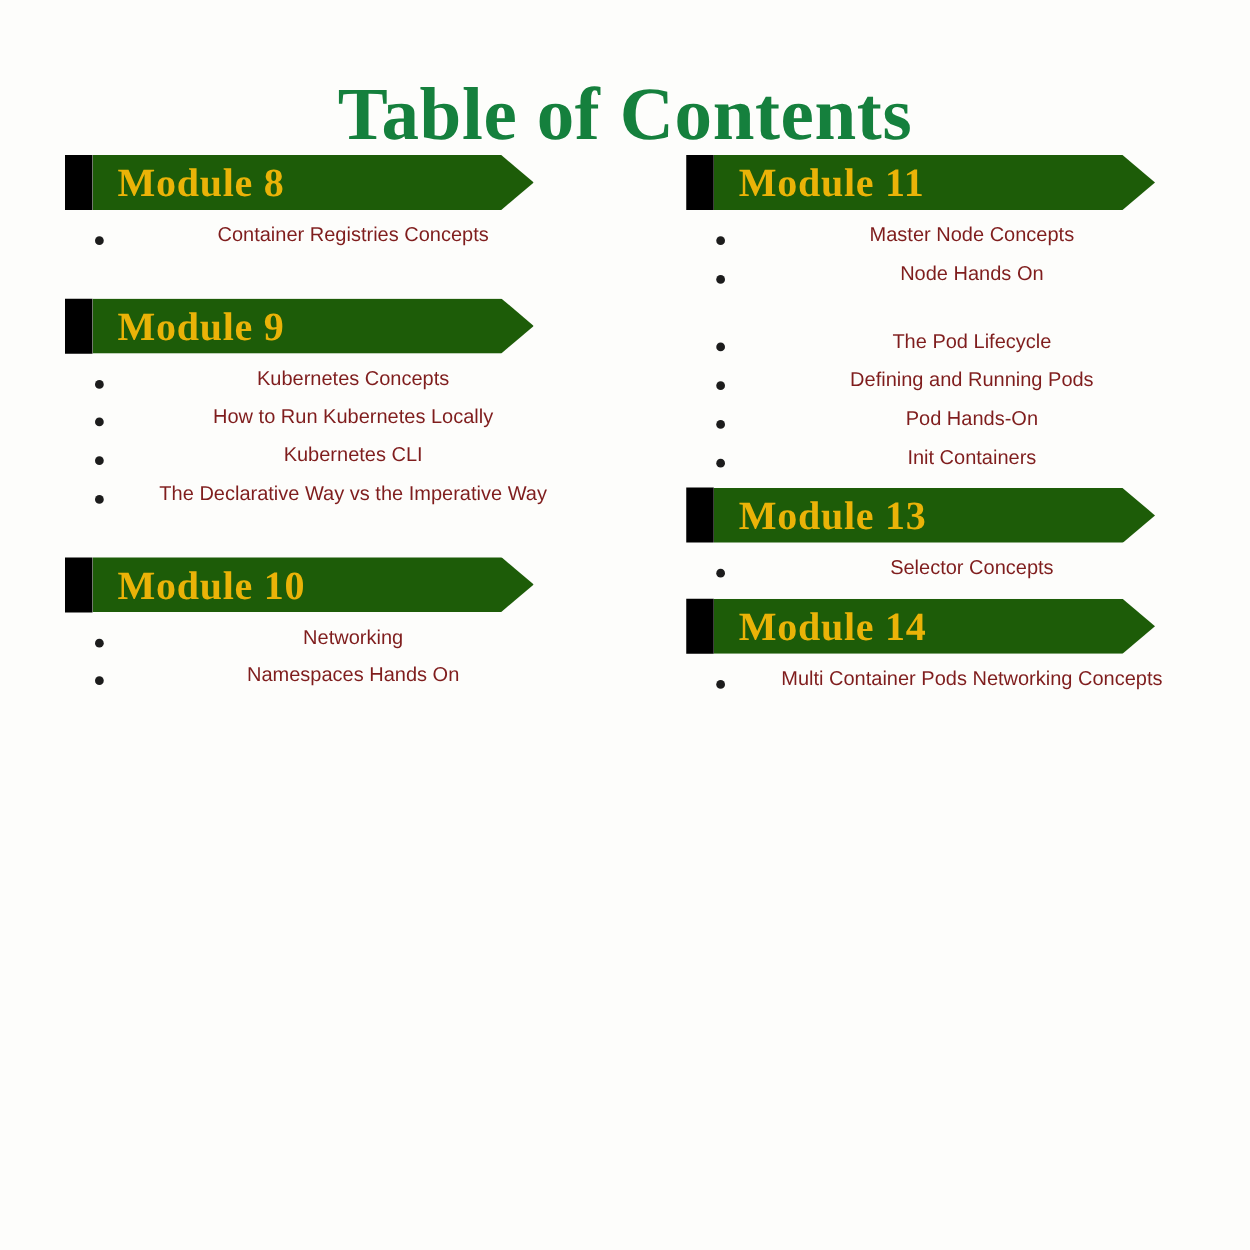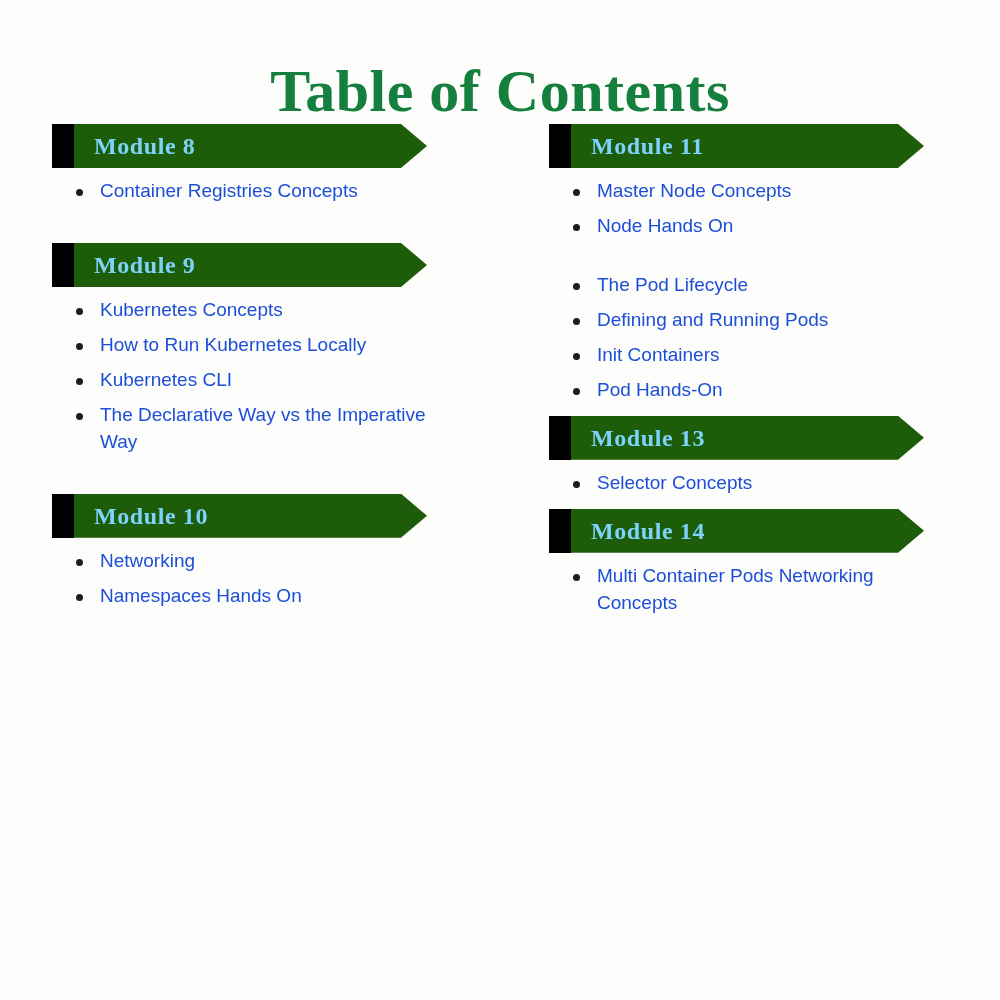--- a/index.html
+++ b/index.html
@@ -65,37 +65,38 @@
     flex: 1 1 auto;
     background: #1d5c08;
     display: flex;
     align-items: center;
     padding-left: 20px;
     clip-path: polygon(0 0, calc(100% - 26px) 0, 100% 50%, calc(100% - 26px) 100%, 0 100%);
   }
   .banner-label {
     font-family: "Liberation Serif", serif;
     font-weight: bold;
-    font-size: 24px;
-    color: #7dd3fc;
+    font-size: 32px;
+    color: #eab308;
     letter-spacing: 0.6px;
     line-height: 1;
   }
   ul.items {
     list-style: none;
     margin: 10px 0 0 0;
     padding: 0 0 0 46px;
   }
   ul.items li {
     position: relative;
-    font-size: 19px;
+    font-size: 16px;
     line-height: 1.42;
-    color: #1d4ed8;
+    color: #7f1d1d;
     margin-bottom: 8px;
     padding-left: 2px;
+    text-align: center;
   }
   ul.items li::before {
     content: "";
     position: absolute;
     left: -22px;
     top: 11px;
     width: 7px;
     height: 7px;
     border-radius: 50%;
     background: #1c1c1c;
@@ -175,22 +176,22 @@
           <li>Node Hands On</li>
         </ul>
       </div>
 
       <div class="gap-md"></div>
 
       <div class="module">
         <ul class="items">
           <li>The Pod Lifecycle</li>
           <li>Defining and Running Pods</li>
+          <li>Pod Hands-On</li>
           <li>Init Containers</li>
-          <li>Pod Hands-On</li>
         </ul>
       </div>
 
       <div class="gap-sm"></div>
 
       <div class="module">
         <div class="banner">
           <div class="banner-tab"></div>
           <div class="banner-body">
             <span class="banner-label">Module 13</span>

